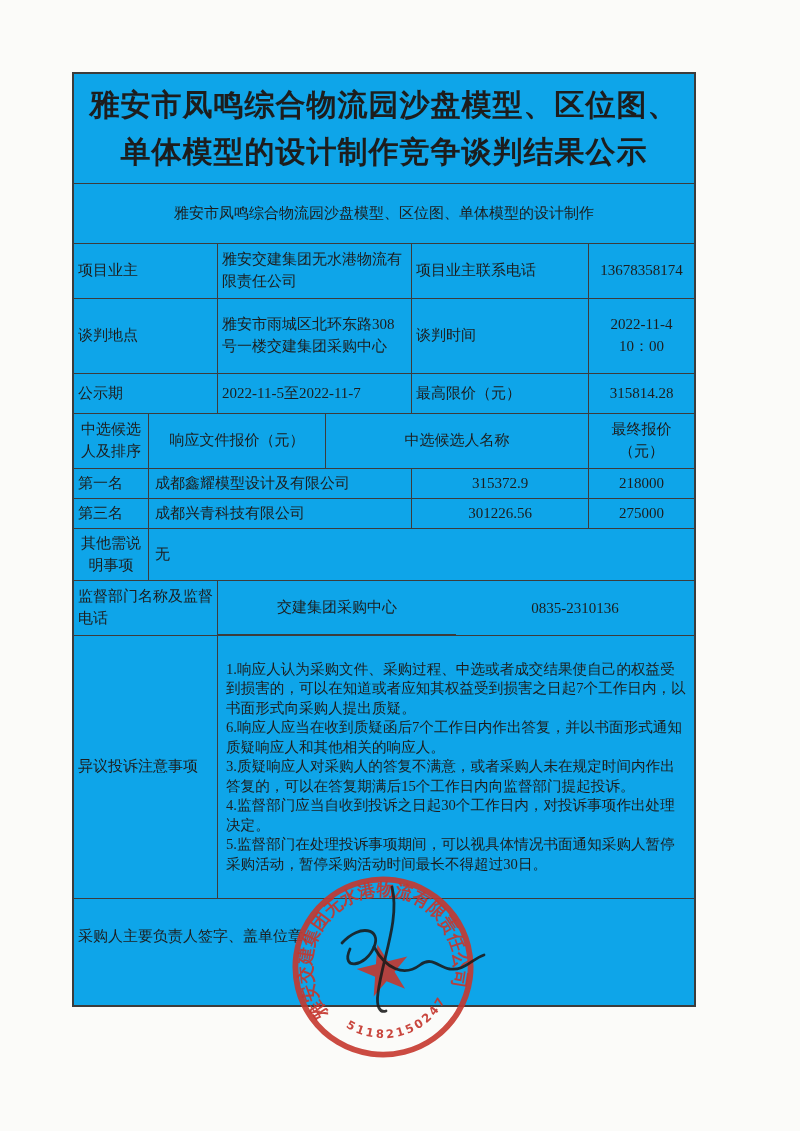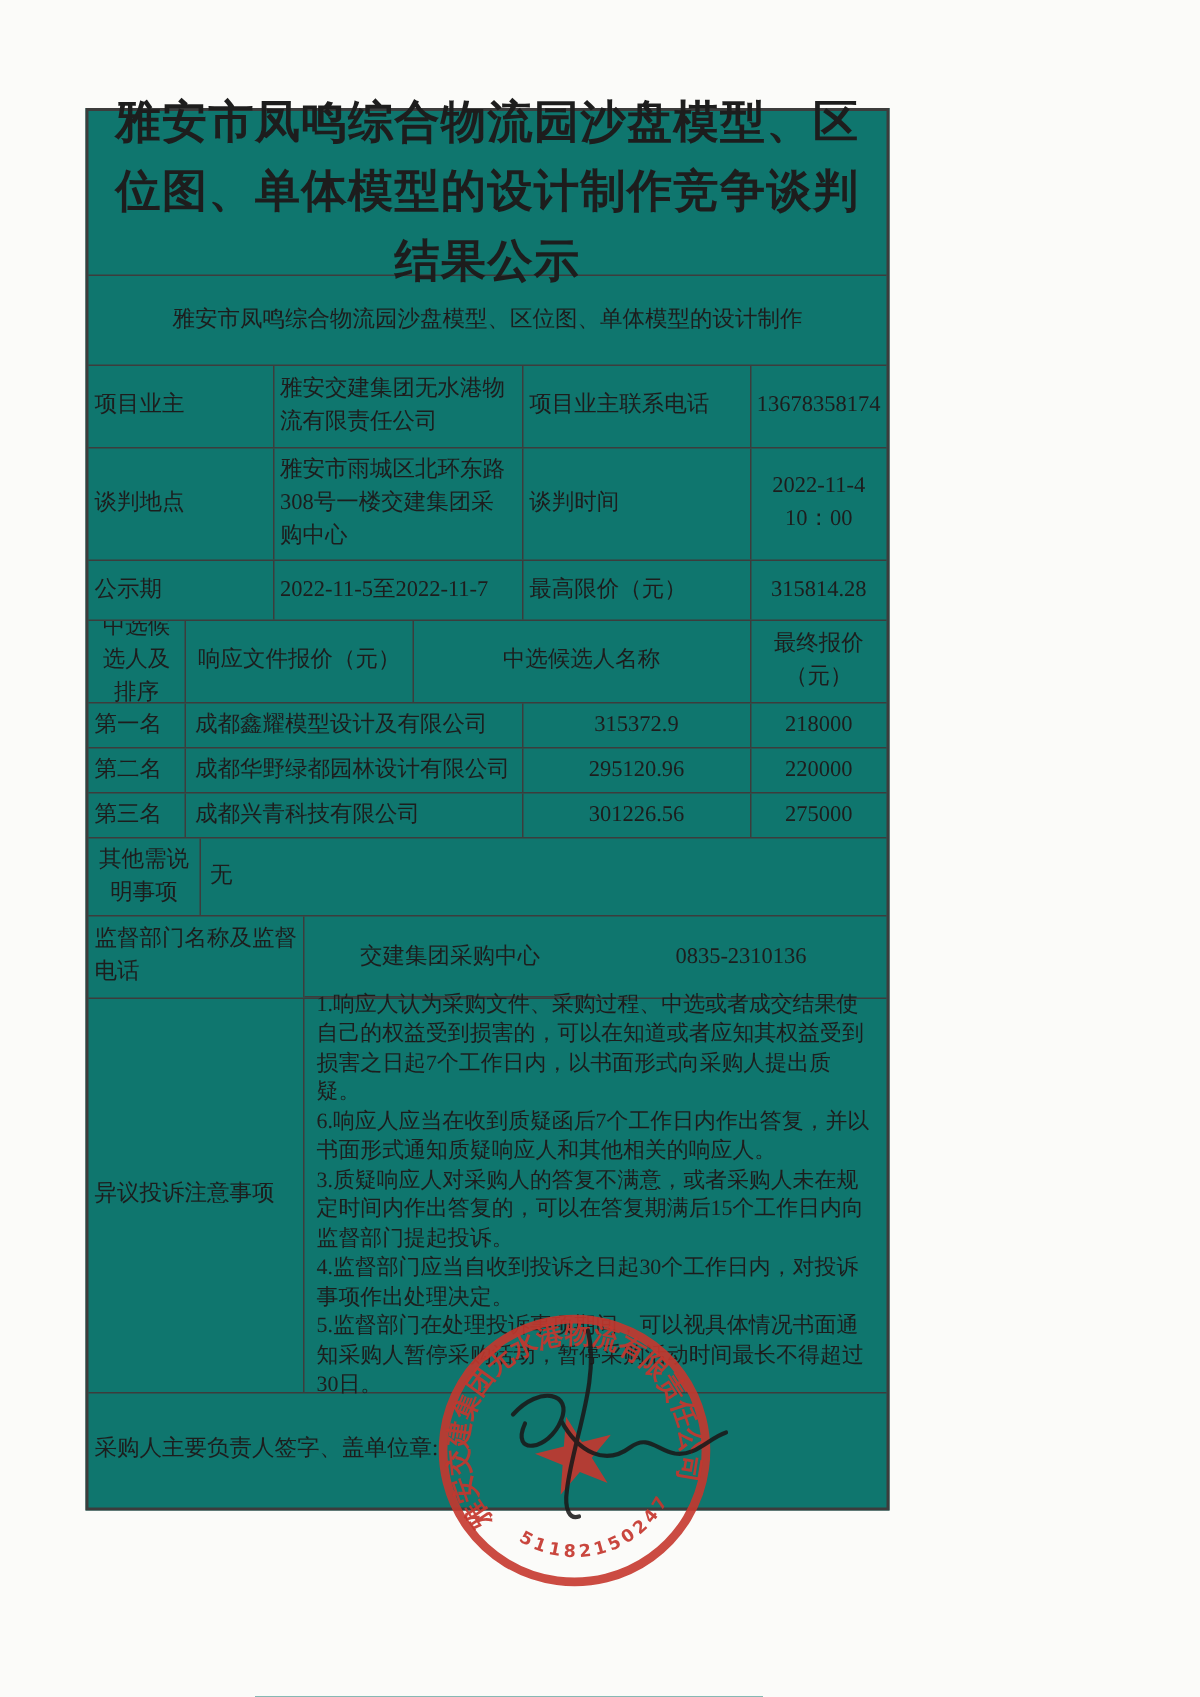--- a/index.html
+++ b/index.html
@@ -11,24 +11,24 @@
   body{
     width:800px;height:1131px;
     background:#fbfbf9;
     font-family:"Liberation Serif","DejaVu Serif",serif;
     color:var(--text);
     position:relative;
     overflow:hidden;
   }
   .page{position:absolute;left:0;top:0;width:800px;height:1131px;}
   .doc{
-    position:absolute;left:57px;top:72px;
-    width:536px;height:935px;
+    position:absolute;left:72px;top:72px;
+    width:624px;height:935px;
     border:2px solid var(--border);
-    background:#0f766e;
+    background:#0ea5e9;
     display:flex;flex-direction:column;
   }
   .row{display:flex;border-bottom:1px solid var(--border);}
   .row:last-child{border-bottom:none;}
   .cell{
     border-right:1px solid var(--border);
     display:flex;align-items:center;
     font-size:15px;line-height:1.45;
     padding:2px 4px;
     overflow:hidden;
@@ -127,26 +127,20 @@
       <div class="cell w-d center">最终报价（元）</div>
     </div>
 
     <div class="row h-cand">
       <div class="cell w-rank">第一名</div>
       <div class="cell w-name pad-l">成都鑫耀模型设计及有限公司</div>
       <div class="cell w-c center">315372.9</div>
       <div class="cell w-d center">218000</div>
     </div>
     <div class="row h-cand">
-      <div class="cell w-rank">第二名</div>
-      <div class="cell w-name pad-l">成都华野绿都园林设计有限公司</div>
-      <div class="cell w-c center">295120.96</div>
-      <div class="cell w-d center">220000</div>
-    </div>
-    <div class="row h-cand">
       <div class="cell w-rank">第三名</div>
       <div class="cell w-name pad-l">成都兴青科技有限公司</div>
       <div class="cell w-c center">301226.56</div>
       <div class="cell w-d center">275000</div>
     </div>
 
     <div class="row h-other">
       <div class="cell w-rank center">其他需说明事项</div>
       <div class="cell w-rest pad-l">无</div>
     </div>

